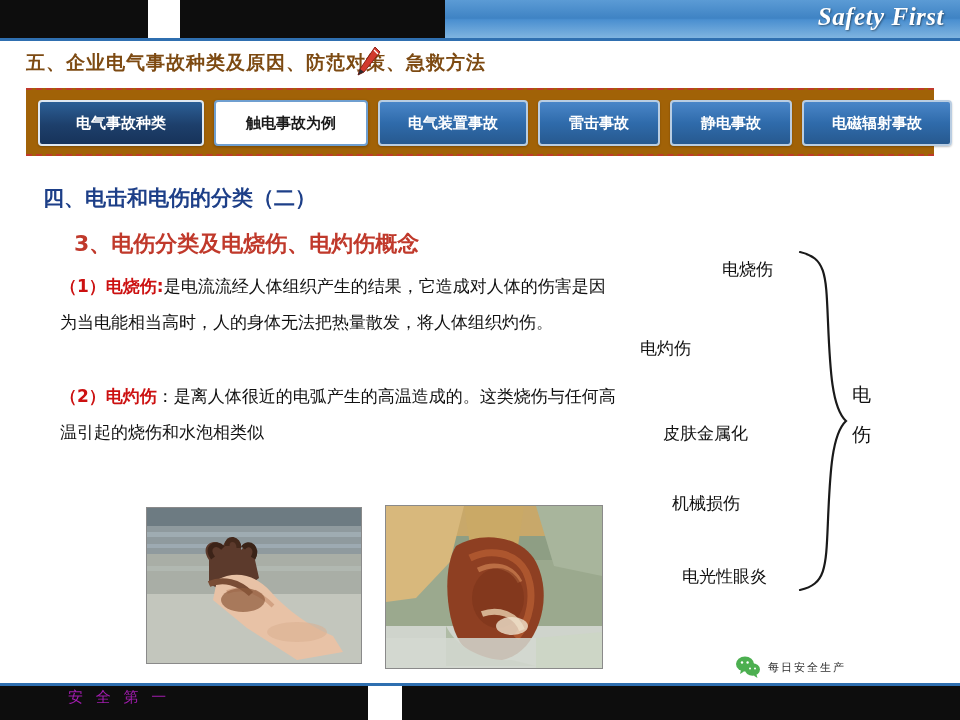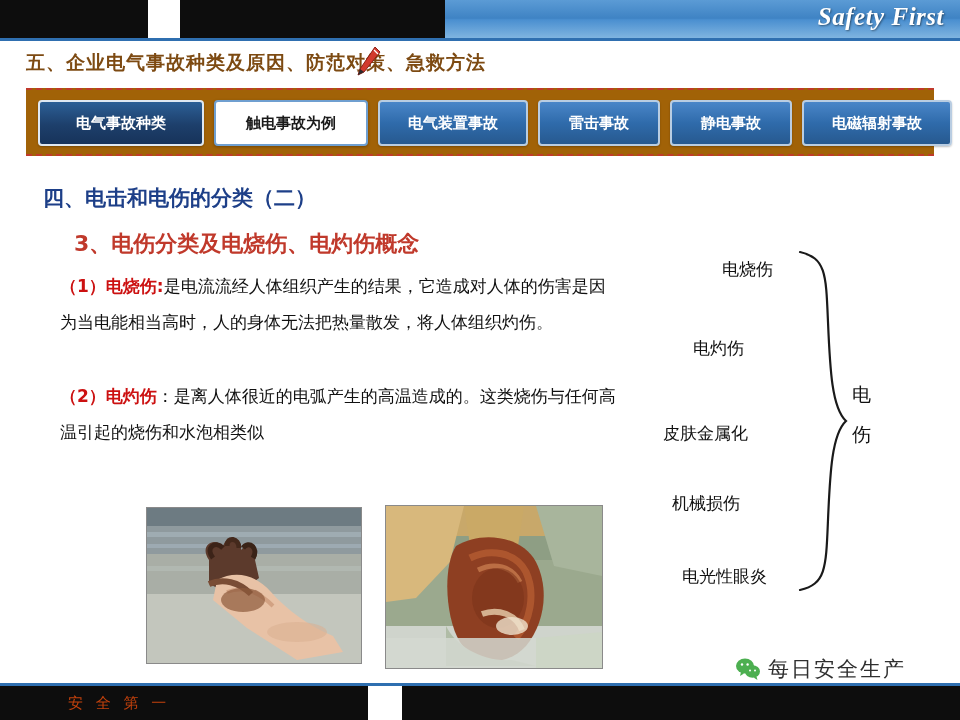--- a/index.html
+++ b/index.html
@@ -179,43 +179,43 @@
     position: absolute;
     left: 0; top: 686px;
     width: 960px; height: 34px;
   }
   .ft-seg { position: absolute; top: 0; height: 34px; }
   .ft-black-1 { left: 0; width: 368px; background: #0d0d0d; }
   .ft-white   { left: 368px; width: 34px; background: #ffffff; }
   .ft-black-2 { left: 402px; width: 558px; background: #0d0d0d; }
   .ft-text {
     position: absolute;
-    left: 68px; top: 8px;
+    left: 68px; top: 2px;
     font-size: 15px;
-    color: #c2410c;
+    color: #a21caf;
     letter-spacing: 4px;
     font-family: "DejaVu Sans", sans-serif;
   }
   .ft-topline {
     position: absolute;
     left: 0; top: 683px;
     width: 960px; height: 3px;
     background: #2f6fb0;
   }
 
   
   .wechat {
     position: absolute;
     left: 735px; top: 655px;
     display: flex;
     align-items: center;
     gap: 7px;
   }
   .wechat-text {
-    font-size: 21px;
+    font-size: 11px;
     color: #2f2f2f;
     letter-spacing: 2px;
     font-family: Liberation Serif, serif;
   }
 </style>
 </head>
 <body>
 
 <div class="slide">
 
@@ -296,21 +296,21 @@
       <ellipse cx="112" cy="92" rx="26" ry="30" fill="#7a3319" opacity="0.55"></ellipse>
       <path d="M96 108 C112 102 130 108 136 124" fill="none" stroke="#e3c7a4" stroke-width="6" opacity="0.85"></path>
       <ellipse cx="126" cy="120" rx="16" ry="9" fill="#efe2cd" opacity="0.8"></ellipse>
       <path d="M60 120 C70 140 96 156 126 154 L150 160 L60 160 Z" fill="#b0bca6"></path>
       <rect x="0" y="132" width="216" height="30" fill="#d3d8d0" opacity="0.85"></rect>
       <path d="M150 132 L216 126 L216 162 L150 162 Z" fill="#cdd6c6"></path>
     </svg>
   </div>
 
   <div class="rlist-item" style="left:678px; top:258px;margin-left:44px;">电烧伤</div>
-  <div class="rlist-item" style="left:693px; top:337px;">电灼伤</div>
+  <div class="rlist-item" style="left:640px; top:337px;">电灼伤</div>
   <div class="rlist-item" style="left:663px; top:422px;">皮肤金属化</div>
   <div class="rlist-item" style="left:672px; top:492px;">机械损伤</div>
   <div class="rlist-item" style="left:682px; top:565px;">电光性眼炎</div>
 
   <svg style="position:absolute; left:790px; top:248px;" width="60" height="346" viewBox="0 0 60 346">
     <path d="M10 4 C36 10 36 26 38 74 C40 122 42 160 56 173 C42 186 40 224 38 272 C36 320 36 336 10 342" fill="none" stroke="#1a1a1a" stroke-width="2.2" stroke-linecap="round"></path>
   </svg>
   <div class="brace-label" style="top:382px;">电</div>
   <div class="brace-label" style="top:422px;">伤</div>
 

